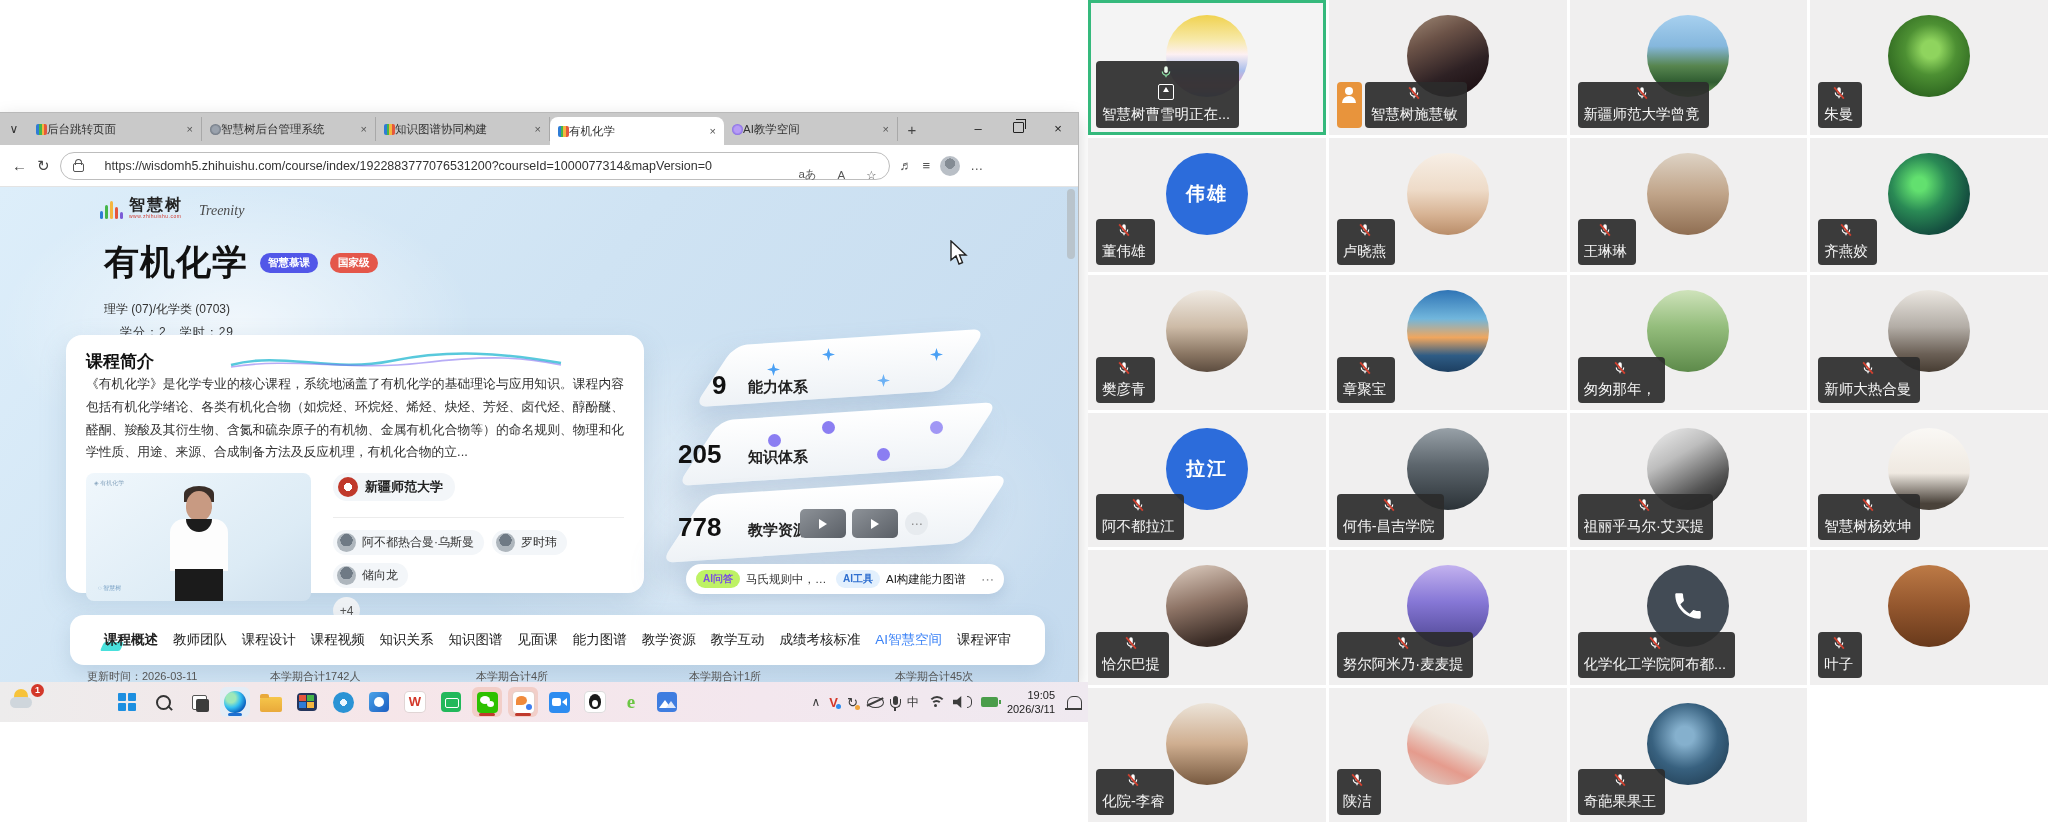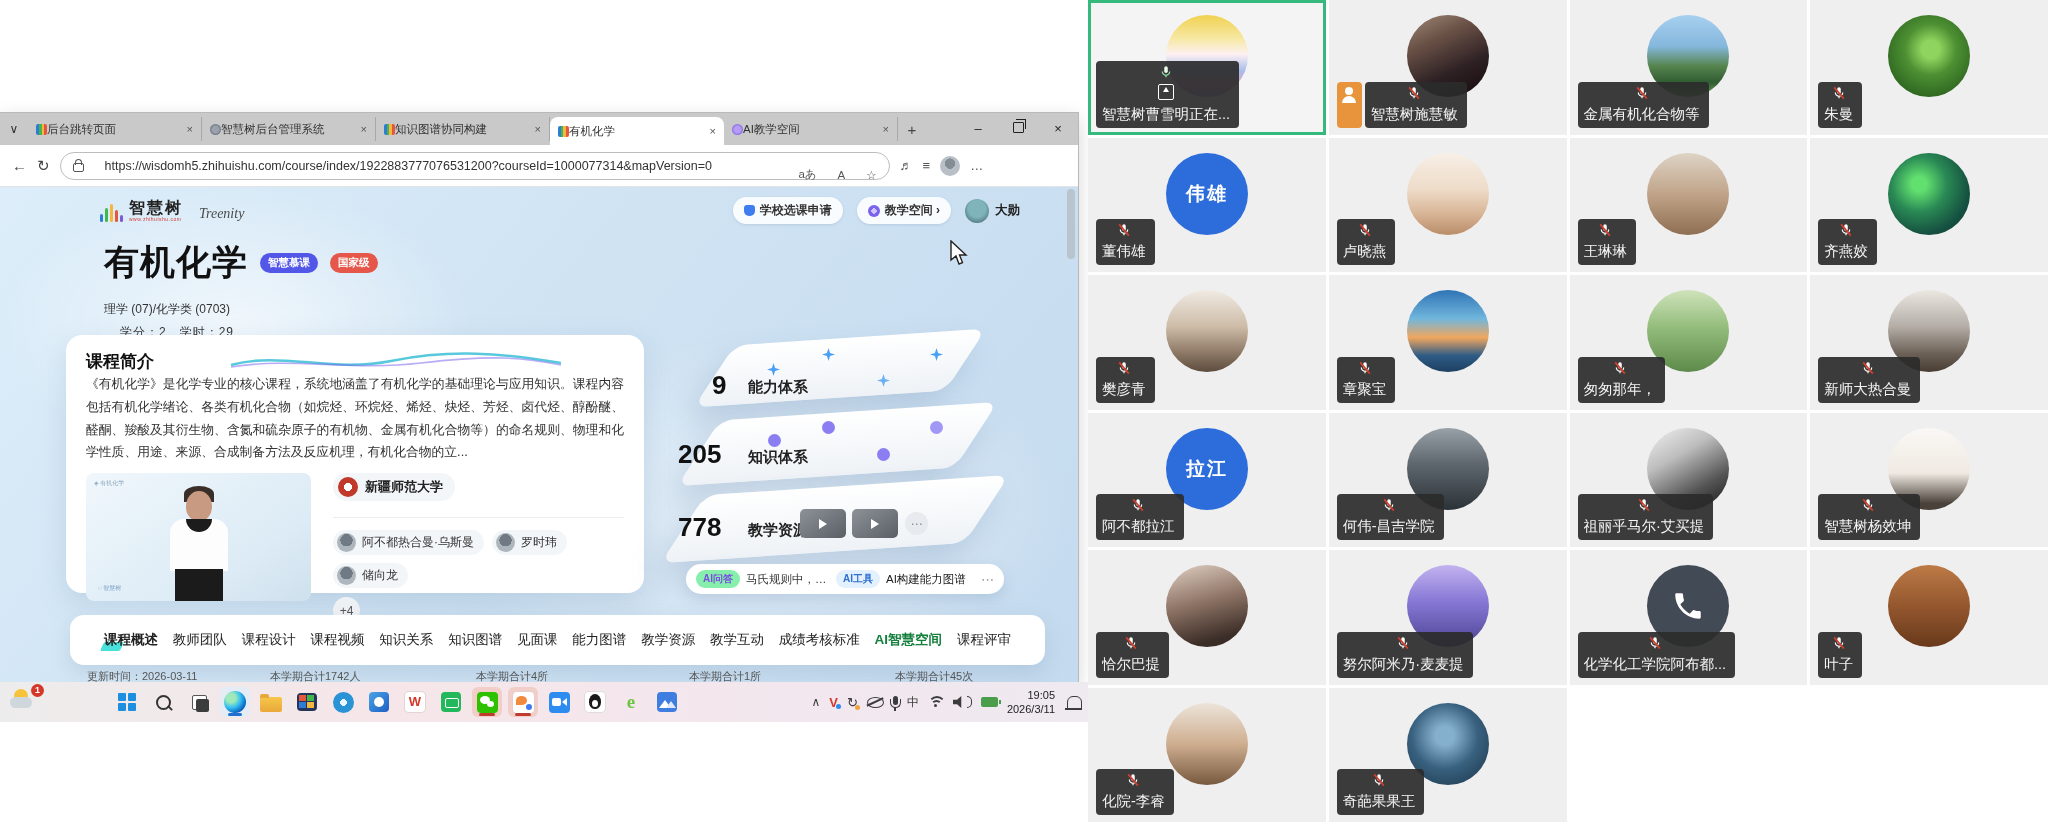--- a/index.html
+++ b/index.html
@@ -96,32 +96,32 @@
   .dot{position:absolute;width:13px;height:13px;border-radius:50%;background:#8b7ef2;}
   .stat-value{position:absolute;font-size:26px;font-weight:bold;color:#111;}
   .stat-label{position:absolute;font-size:15px;font-weight:bold;color:#222;}
   .mini-thumb{position:absolute;width:46px;height:29px;border-radius:5px;background:linear-gradient(145deg,#8d9298,#5a5f66);display:flex;align-items:center;justify-content:center;}
   .mini-thumb:after{content:"";width:0;height:0;border-left:8px solid #fff;border-top:5px solid transparent;border-bottom:5px solid transparent;}
   .more-circle{position:absolute;width:23px;height:23px;border-radius:50%;background:#e7ebef;color:#888;font-size:12px;display:flex;align-items:center;justify-content:center;}
   
   .ai-bar{position:absolute;left:686px;top:377px;width:318px;height:30px;background:#fff;border-radius:16px;
     box-shadow:0 6px 14px rgba(110,140,175,.25);display:flex;align-items:center;gap:6px;padding:0 10px;box-sizing:border-box;}
   .ai-badge{font-size:10px;border-radius:9px;padding:2px 7px;font-weight:bold;white-space:nowrap;}
-  .ai-badge.qa{background:#86efac;color:#7a4fe0;}
+  .ai-badge.qa{background:#bef264;color:#7a4fe0;}
   .ai-badge.tool{background:#e3f0fd;color:#2f6fd0;}
   .ai-q{font-size:11.5px;color:#333;white-space:nowrap;overflow:hidden;text-overflow:ellipsis;max-width:84px;}
   .ai-t{font-size:11.5px;color:#222;white-space:nowrap;}
   .ai-more{margin-left:auto;color:#999;font-size:13px;}
   
   .navbar{position:absolute;left:70px;top:428px;width:975px;height:50px;background:#fff;border-radius:14px;
     box-shadow:0 8px 20px rgba(110,140,175,.22);display:flex;align-items:center;justify-content:space-between;padding:0 34px;box-sizing:border-box;}
   .nav-tab{font-size:13.5px;color:#222;position:relative;white-space:nowrap;z-index:1;}
   .nav-tab.active{font-weight:bold;}
   .nav-tab.active:after{content:"";position:absolute;left:-2px;bottom:-2px;width:20px;height:9px;background:#49e0dc;transform:skewX(-24deg);z-index:-1;border-radius:2px;}
-  .nav-tab.ai{color:#15803d;font-weight:bold;}
+  .nav-tab.ai{color:#3b82f6;font-weight:normal;}
   .footer-stats span{position:absolute;top:482px;font-size:11px;color:#555;white-space:nowrap;}
   .page-scroll{position:absolute;right:3px;top:2px;width:8px;height:70px;border-radius:4px;background:#b9c4cc;}
   
   .taskbar{position:absolute;left:0;top:682px;width:1088px;height:40px;
     background:linear-gradient(90deg,#edecec 0%,#f6e6e9 35%,#f3e7ee 70%,#efe9f0 100%);display:flex;align-items:center;}
   .tb-weather{position:absolute;left:10px;top:5px;width:34px;height:30px;}
   .w-sun{position:absolute;left:4px;top:2px;width:14px;height:14px;border-radius:50%;background:#f7c33a;}
   .w-cloud{position:absolute;left:0;top:10px;width:22px;height:11px;border-radius:8px;background:#cfd6dc;}
   .w-badge{position:absolute;right:0;top:-3px;min-width:13px;height:13px;border-radius:7px;background:#d3382a;color:#fff;font-size:9px;text-align:center;line-height:13px;font-weight:bold;}
   .tb-main{position:absolute;left:112px;top:0;height:40px;display:flex;align-items:center;gap:6px;}
@@ -299,34 +299,20 @@
               <i style="height:18px;background:#f5b63f"></i>
               <i style="height:12px;background:#e4573d"></i>
               <i style="height:7px;background:#7b5cd6"></i>
           </span>
           <span>
             <div class="logo-name">智慧树</div>
             <div class="logo-url">www.zhihuishu.com</div>
           </span>
           <span class="logo-sub">Treenity</span>
         </div>
-        <div class="hdr-right">
-          <span class="hdr-btn">
-            <span class="ic-shield"></span>
-            <span>学校选课申请</span>
-          </span>
-          <span class="hdr-btn">
-            <span class="ic-globe"></span>
-            <span>教学空间 ›</span>
-          </span>
-          <span class="hdr-user">
-            <span class="hdr-avatar"></span>
-            <span>大勋</span>
-          </span>
-        </div>
       </div>
 
       <div class="course-title">
         <h1>有机化学</h1>
         <span class="badge mooc">智慧慕课</span>
         <span class="badge national">国家级</span>
       </div>
       <div class="course-meta1">理学 (07)/化学类 (0703)</div>
       <div class="course-meta2"><span>学分：2</span>　<span>学时：29</span></div>
 
@@ -565,21 +551,21 @@
     <div class="label-row">
 
       <span class="plabel">
 
         <svg class="mic-muted" width="14" height="14" viewBox="0 0 16 16">
           <rect x="6" y="1.5" width="4" height="7.5" rx="2" fill="#fff"></rect>
           <path d="M3.8 7.5a4.2 4.2 0 0 0 8.4 0" stroke="#fff" stroke-width="1.4" fill="none"></path>
           <line x1="8" y1="11.8" x2="8" y2="14" stroke="#fff" stroke-width="1.4"></line>
           <line x1="2.5" y1="1.5" x2="13.5" y2="14.5" stroke="#d1402f" stroke-width="2"></line>
         </svg>
-        <span class="pname">金属有机化合物等</span>
+        <span class="pname">新疆师范大学曾竟</span>
       </span>
     </div>
   </div>
       <div class="cell">
     <div class="avatar av4">
       
       
     </div>
     <div class="label-row">
 
@@ -910,20 +896,39 @@
 
       <span class="plabel">
 
         <svg class="mic-muted" width="14" height="14" viewBox="0 0 16 16">
           <rect x="6" y="1.5" width="4" height="7.5" rx="2" fill="#fff"></rect>
           <path d="M3.8 7.5a4.2 4.2 0 0 0 8.4 0" stroke="#fff" stroke-width="1.4" fill="none"></path>
           <line x1="8" y1="11.8" x2="8" y2="14" stroke="#fff" stroke-width="1.4"></line>
           <line x1="2.5" y1="1.5" x2="13.5" y2="14.5" stroke="#d1402f" stroke-width="2"></line>
         </svg>
         <span class="pname">化院-李睿</span>
+      </span>
+    </div>
+  </div>
+      <div class="cell">
+    <div class="avatar av23">
+      
+      
+    </div>
+    <div class="label-row">
+
+      <span class="plabel">
+
+        <svg class="mic-muted" width="14" height="14" viewBox="0 0 16 16">
+          <rect x="6" y="1.5" width="4" height="7.5" rx="2" fill="#fff"></rect>
+          <path d="M3.8 7.5a4.2 4.2 0 0 0 8.4 0" stroke="#fff" stroke-width="1.4" fill="none"></path>
+          <line x1="8" y1="11.8" x2="8" y2="14" stroke="#fff" stroke-width="1.4"></line>
+          <line x1="2.5" y1="1.5" x2="13.5" y2="14.5" stroke="#d1402f" stroke-width="2"></line>
+        </svg>
+        <span class="pname">陕洁</span>
       </span>
     </div>
   </div>
       <div class="cell">
     <div class="avatar av24">
       
       
     </div>
     <div class="label-row">
 

